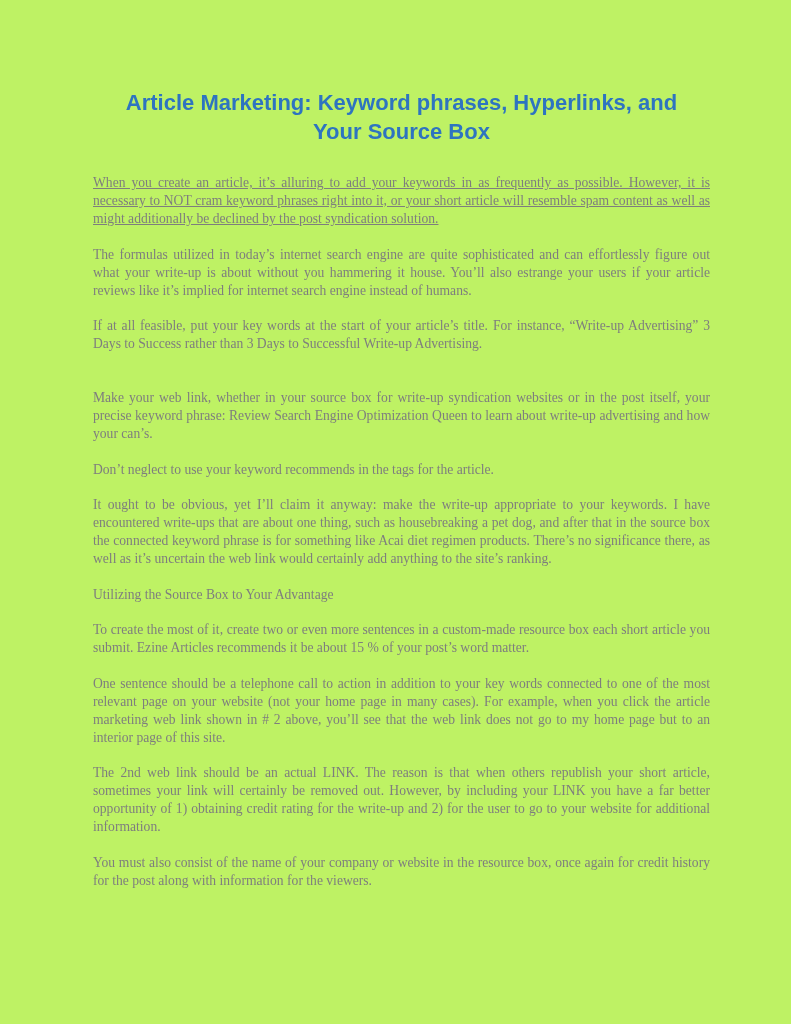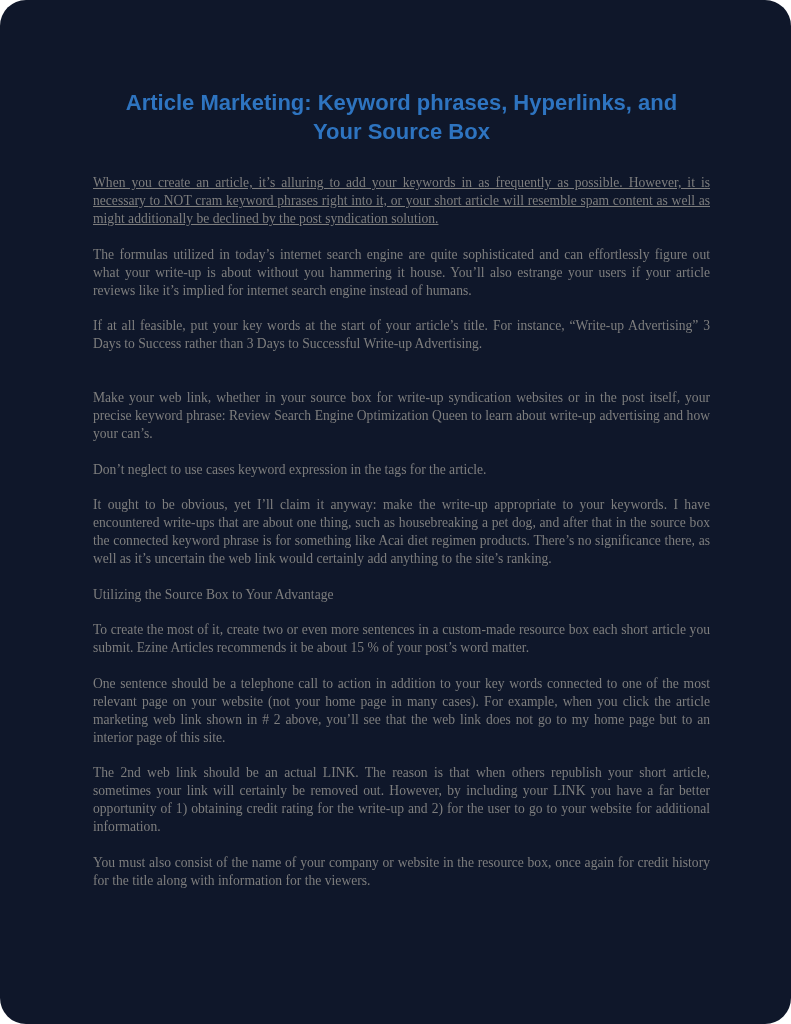--- a/index.html
+++ b/index.html
@@ -30,29 +30,29 @@
     line-height: 18px;
     color: #7e7e7e;
     text-align: justify;
     margin: 0 0 17.5px 0;
   }
   .doc-body p:last-child { margin-bottom: 0; }
 </style>
 </head>
 <body>
 
-<div class="page" style="background: #0f172a; border-radius: 26px;">
+<div class="page" style="background: #bef264;">
   <h1 class="doc-title" style="color: rgb(46, 116, 192);">Article Marketing: Keyword phrases, Hyperlinks, and Your Source Box</h1>
 
   <div class="doc-body">
     <p style="color: rgb(126, 126, 126); text-decoration: underline;">When you create an article, it’s alluring to add your keywords in as frequently as possible. However, it is necessary to NOT cram keyword phrases right into it, or your short article will resemble spam content as well as might additionally be declined by the post syndication solution.</p>
     <p style="color: rgb(126, 126, 126);">The formulas utilized in today’s internet search engine are quite sophisticated and can effortlessly figure out what your write-up is about without you hammering it house. You’ll also estrange your users if your article reviews like it’s implied for internet search engine instead of humans.</p>
     <p style="color: rgb(126, 126, 126);">If at all feasible, put your key words at the start of your article’s title. For instance, “Write-up Advertising” 3 Days to Success rather than 3 Days to Successful Write-up Advertising.</p>
     <p style="color: rgb(126, 126, 126); margin-top: 36px;">Make your web link, whether in your source box for write-up syndication websites or in the post itself, your precise keyword phrase: Review Search Engine Optimization Queen to learn about write-up advertising and how your can’s.</p>
-    <p style="color: rgb(126, 126, 126);">Don’t neglect to use cases keyword expression in the tags for the article.</p>
+    <p style="color: rgb(126, 126, 126);">Don’t neglect to use your keyword recommends in the tags for the article.</p>
     <p style="color: rgb(126, 126, 126);">It ought to be obvious, yet I’ll claim it anyway: make the write-up appropriate to your keywords. I have encountered write-ups that are about one thing, such as housebreaking a pet dog, and after that in the source box the connected keyword phrase is for something like Acai diet regimen products. There’s no significance there, as well as it’s uncertain the web link would certainly add anything to the site’s ranking.</p>
     <p style="color: rgb(126, 126, 126);">Utilizing the Source Box to Your Advantage</p>
     <p style="color: rgb(126, 126, 126);">To create the most of it, create two or even more sentences in a custom-made resource box each short article you submit. Ezine Articles recommends it be about 15 % of your post’s word matter.</p>
     <p style="color: rgb(126, 126, 126);">One sentence should be a telephone call to action in addition to your key words connected to one of the most relevant page on your website (not your home page in many cases). For example, when you click the article marketing web link shown in # 2 above, you’ll see that the web link does not go to my home page but to an interior page of this site.</p>
     <p style="color: rgb(126, 126, 126);">The 2nd web link should be an actual LINK. The reason is that when others republish your short article, sometimes your link will certainly be removed out. However, by including your LINK you have a far better opportunity of 1) obtaining credit rating for the write-up and 2) for the user to go to your website for additional information.</p>
-    <p style="color: rgb(126, 126, 126);">You must also consist of the name of your company or website in the resource box, once again for credit history for the title along with information for the viewers.</p>
+    <p style="color: rgb(126, 126, 126);">You must also consist of the name of your company or website in the resource box, once again for credit history for the post along with information for the viewers.</p>
   </div>
 </div>
 
 </body></html>

